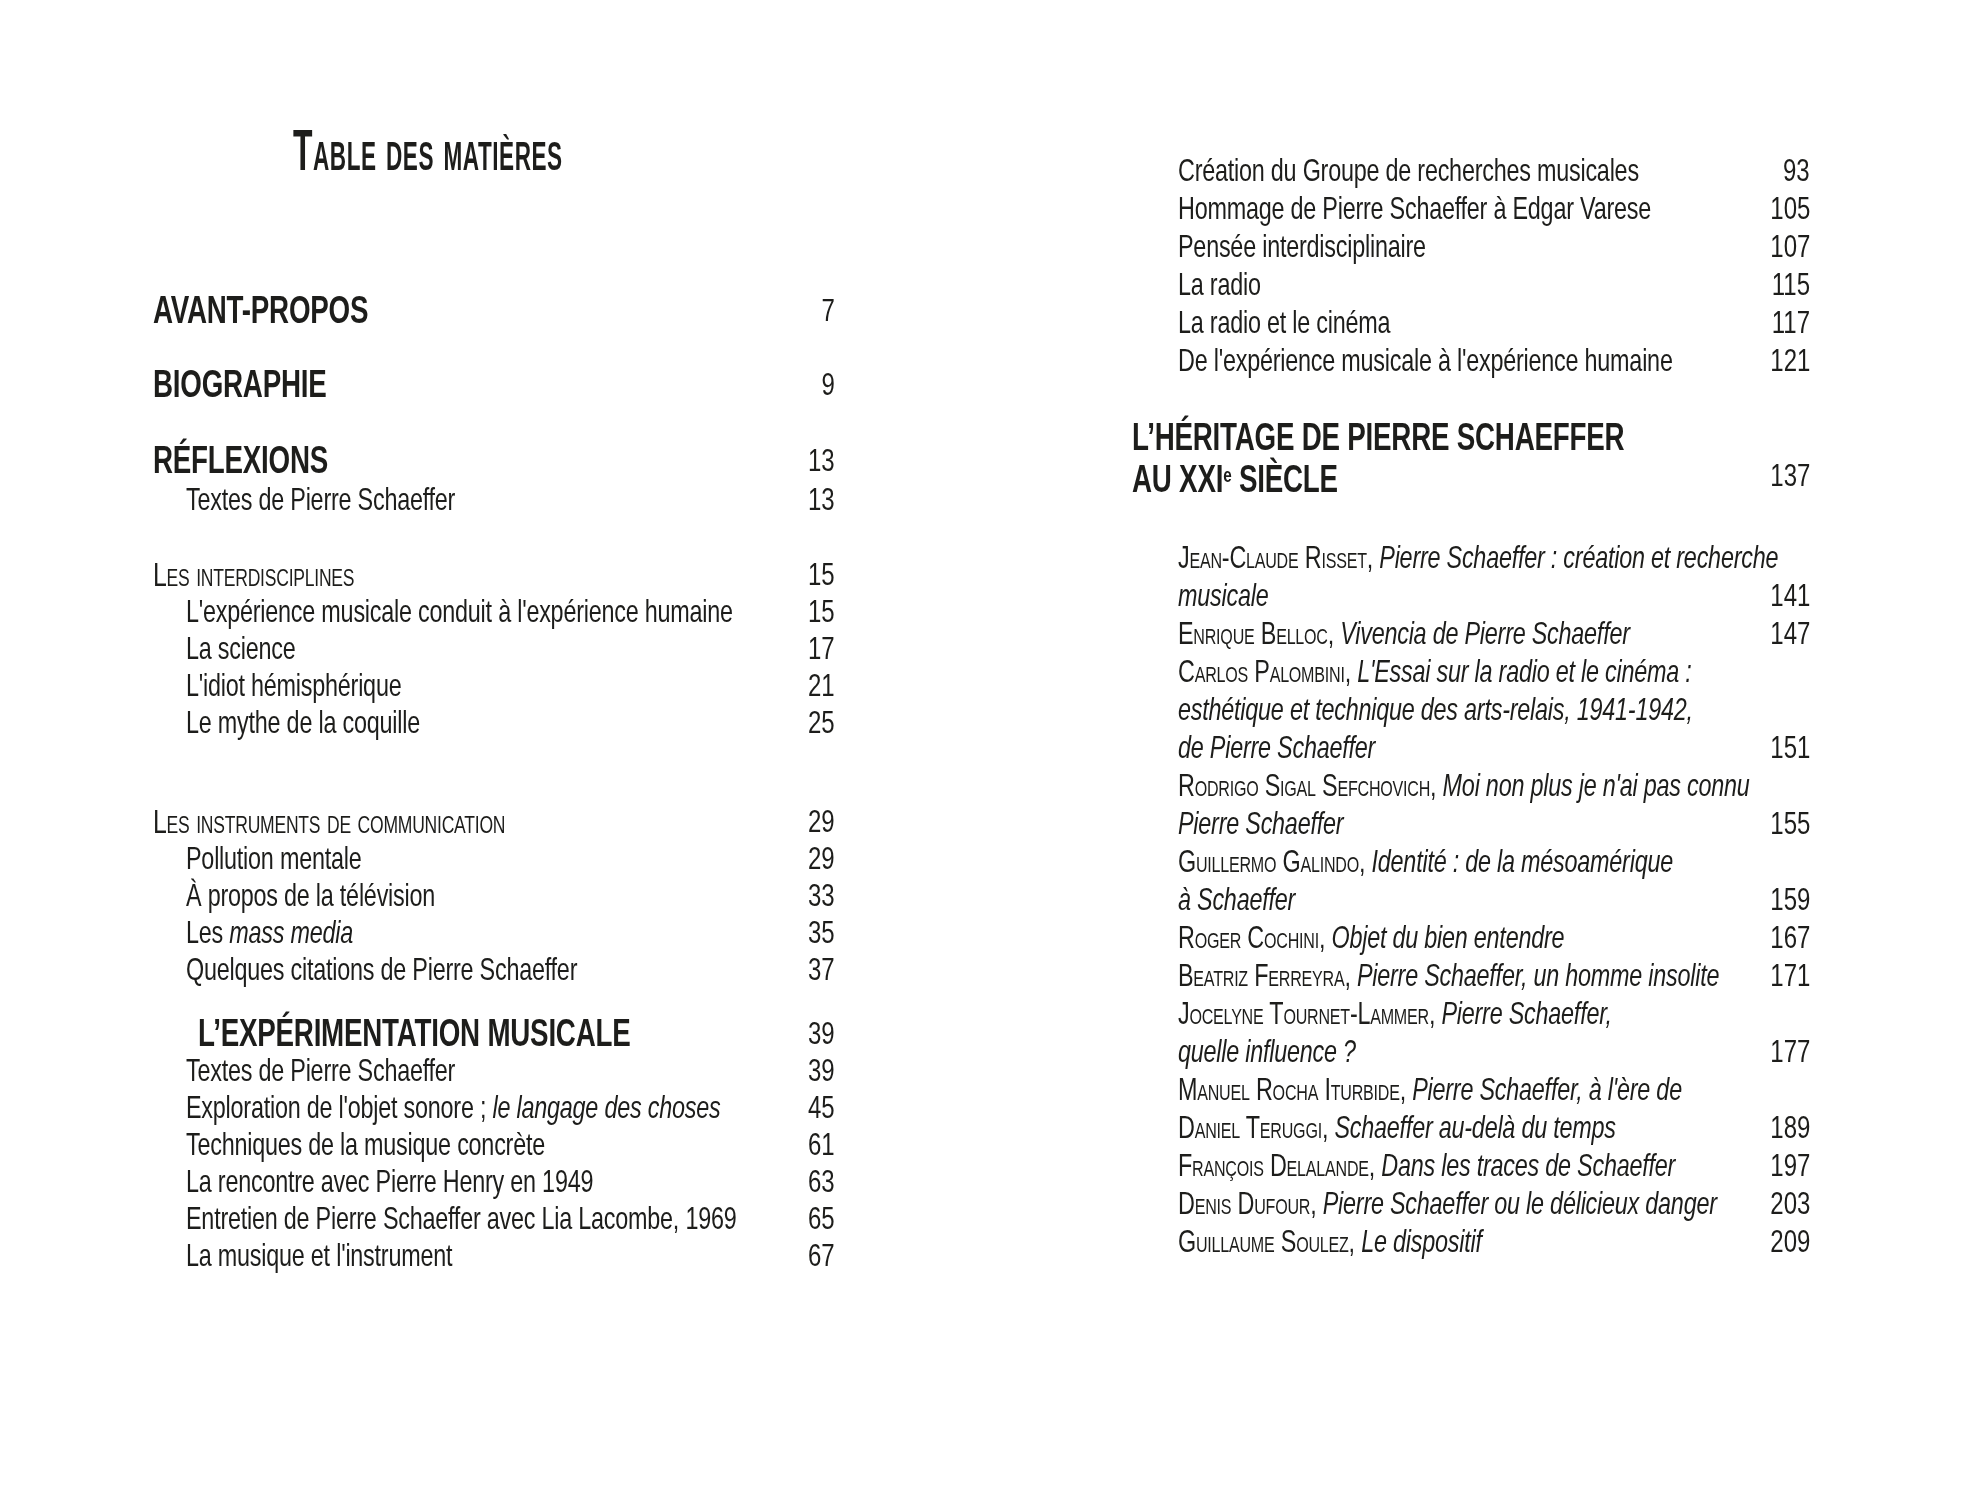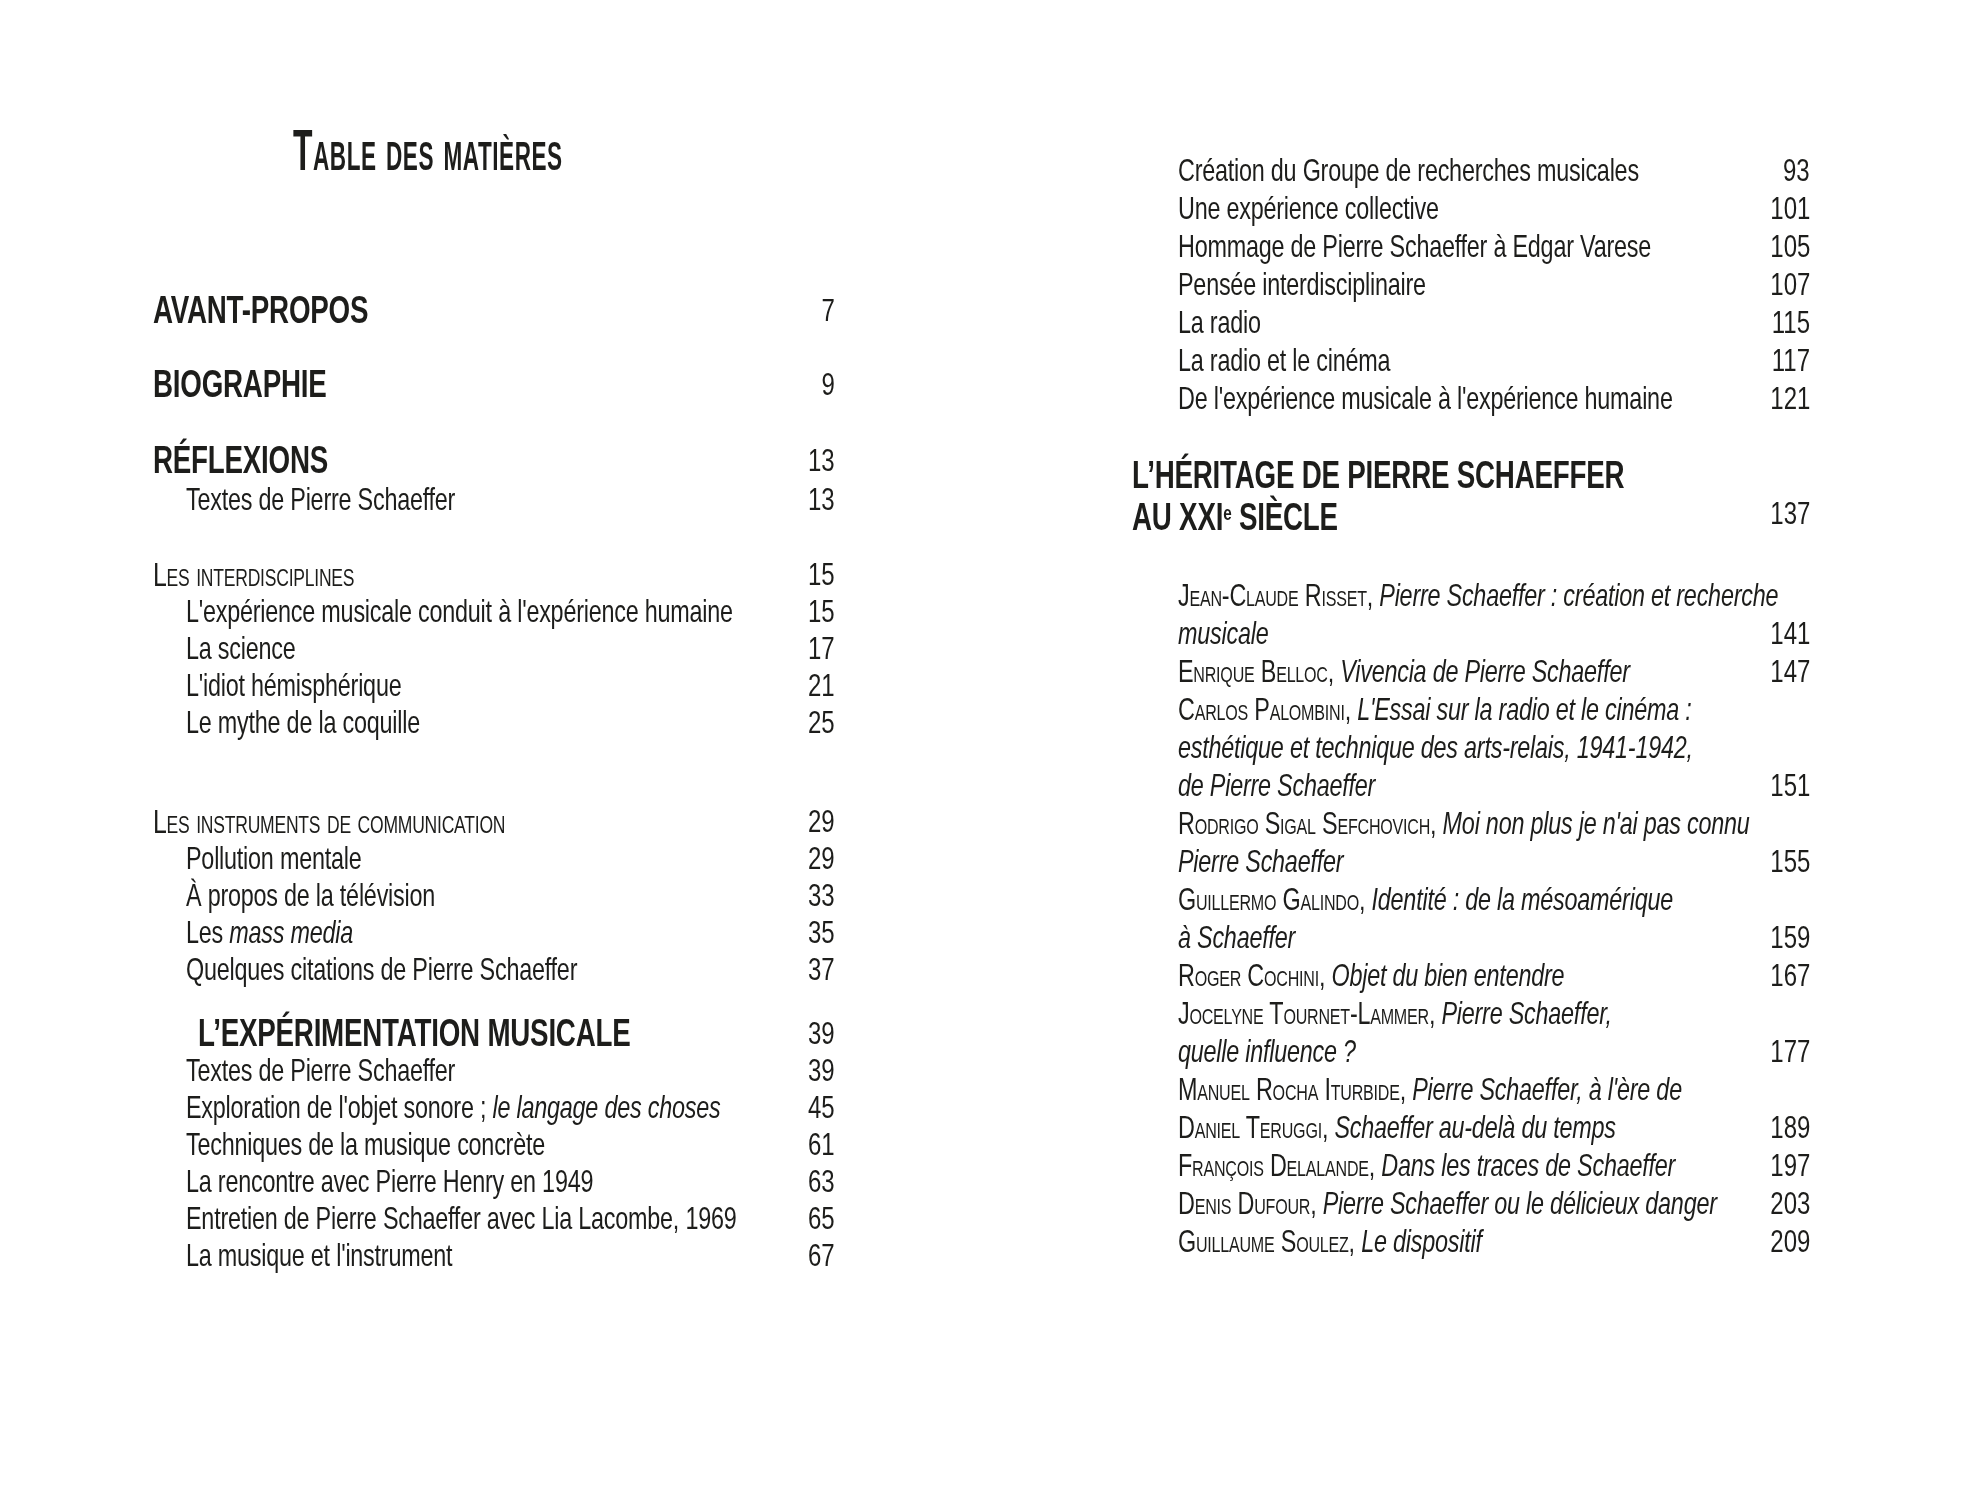--- a/index.html
+++ b/index.html
@@ -156,24 +156,20 @@
   </div>
 </div>
 
 <div class="page pageR">
 
   <div class="row ent mt139">
     <span class="lbl">Création du Groupe de recherches musicales</span>
     <span class="num">93</span>
   </div>
   <div class="row ent">
-    <span class="lbl">Une expérience collective</span>
-    <span class="num">101</span>
-  </div>
-  <div class="row ent">
     <span class="lbl">Hommage de Pierre Schaeffer à Edgar Varese</span>
     <span class="num">105</span>
   </div>
   <div class="row ent">
     <span class="lbl">Pensée interdisciplinaire</span>
     <span class="num">107</span>
   </div>
   <div class="row ent">
     <span class="lbl">La radio</span>
     <span class="num">115</span>
@@ -235,20 +231,24 @@
   <div class="row ent">
     <span class="lbl"><span class="it">à Schaeffer</span></span>
     <span class="num">159</span>
   </div>
 
   <div class="row ent">
     <span class="lbl"><span class="sc">Roger Cochini, </span><span class="it">Objet du bien entendre</span></span>
     <span class="num">167</span>
   </div>
 
+  <div class="row ent">
+    <span class="lbl"><span class="sc">Beatriz Ferreyra, </span><span class="it">Pierre Schaeffer, un homme insolite</span></span>
+    <span class="num">171</span>
+  </div>
 
   <div class="row ent">
     <span class="lbl"><span class="sc">Jocelyne Tournet-Lammer, </span><span class="it">Pierre Schaeffer,</span></span>
   </div>
   <div class="row ent">
     <span class="lbl"><span class="it">quelle influence ?</span></span>
     <span class="num">177</span>
   </div>
 
   <div class="row ent">

